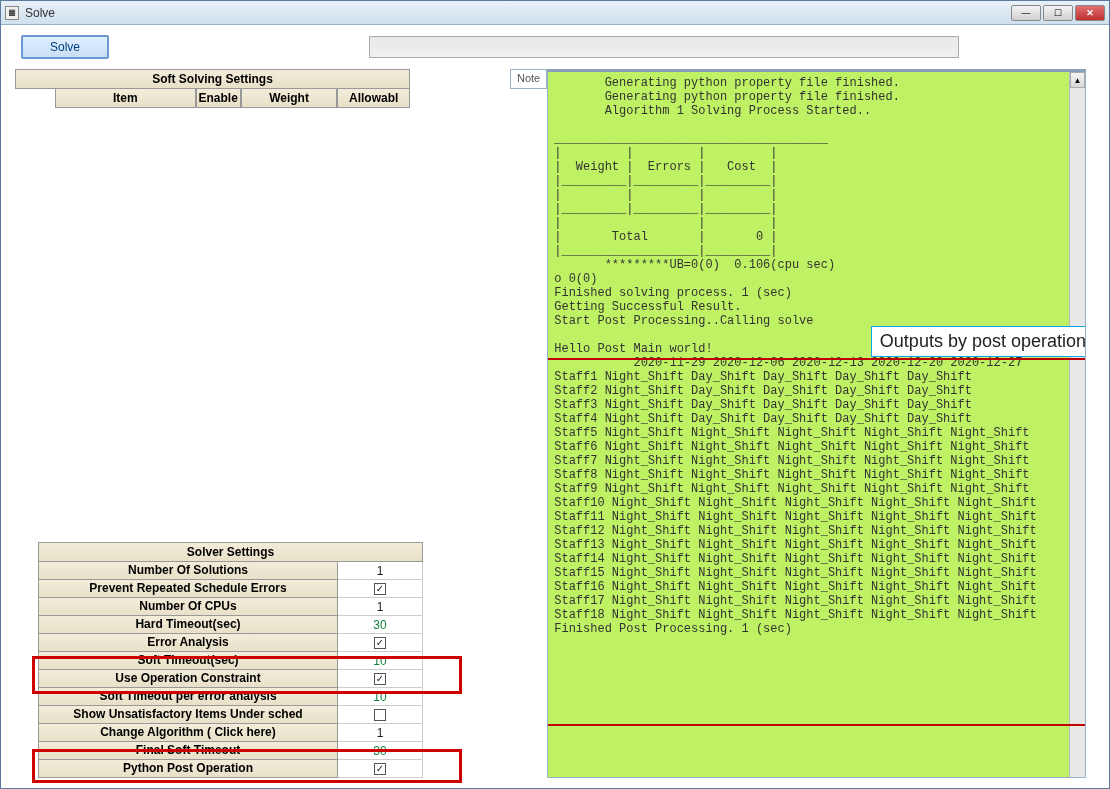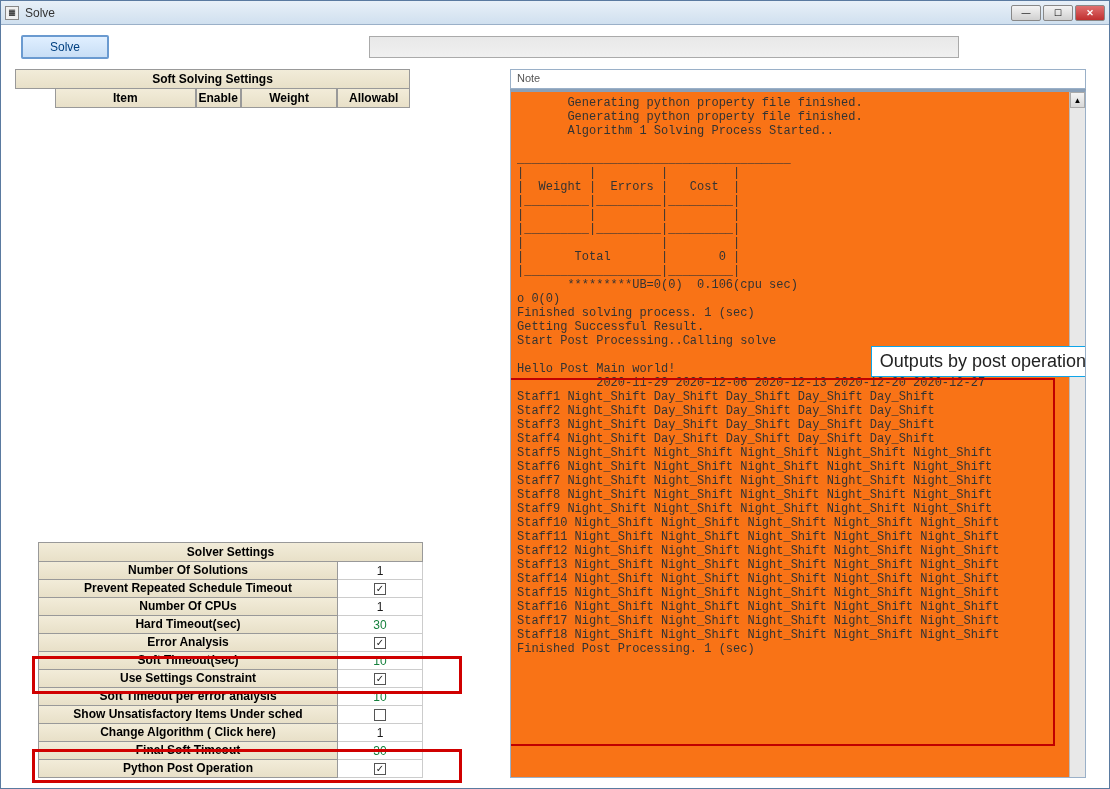--- a/index.html
+++ b/index.html
@@ -66,21 +66,21 @@
   cursor: pointer;
 }
 .progress {
   width: 590px; height: 22px;
   border: 1px solid #aaa;
   background: linear-gradient(#e8e8e8, #f0f0f0);
 }
 
 .main-area { display: flex; flex: 1; padding: 0 14px 10px 14px; gap: 100px; border-radius: 14px; }
 .left-col { width: 395px; display: flex; flex-direction: column; }
-.right-col { width: 576px; display: flex; flex-direction: column; }
+.right-col { width: 576px; display: flex; }
 
 .section-title {
   background: linear-gradient(#f2ecd9, #e8e0c8);
   border: 1px solid #999;
   text-align: center;
   font-weight: bold;
   font-size: 12px;
   padding: 2px 0;
 }
 .header-row { display: flex; padding-left: 40px; }
@@ -147,21 +147,21 @@
   padding: 2px 6px;
   font-size: 11px;
   color: #555;
   background: #fff;
 }
 .note-area {
   position: relative;
   flex: 1;
   border: 1px solid #9ab0c8;
   border-top: 3px solid #8aa0b8;
-  background: #f97316;
+  background: #bef264;
   overflow: hidden;
 }
 .note-text {
   font-family: "Courier New", monospace;
   font-size: 12px;
   line-height: 14px;
   white-space: pre;
   color: #333;
   padding: 4px 6px;
   height: 100%;
@@ -231,21 +231,21 @@
         </div>
 
         <div class="solver-table">
           <div class="section-title" style="width:385px">Solver Settings</div>
           <div id="solver-rows">
               <div class="solver-row">
                 <div class="solver-label">Number Of Solutions</div>
                 <div class="solver-val">1</div>
               </div>
               <div class="solver-row">
-                <div class="solver-label">Prevent Repeated Schedule Timeout</div>
+                <div class="solver-label">Prevent Repeated Schedule Errors</div>
                 <div class="solver-val">
                   <span class="chk">✓</span>
                 </div>
               </div>
               <div class="solver-row">
                 <div class="solver-label">Number Of CPUs</div>
                 <div class="solver-val">1</div>
               </div>
               <div class="solver-row">
                 <div class="solver-label">Hard Timeout(sec)</div>
@@ -255,21 +255,21 @@
                 <div class="solver-label">Error Analysis</div>
                 <div class="solver-val">
                   <span class="chk">✓</span>
                 </div>
               </div>
               <div class="solver-row">
                 <div class="solver-label">Soft Timeout(sec)</div>
                 <div class="solver-val blue">10</div>
               </div>
               <div class="solver-row">
-                <div class="solver-label">Use Settings Constraint</div>
+                <div class="solver-label">Use Operation Constraint</div>
                 <div class="solver-val">
                   <span class="chk">✓</span>
                 </div>
               </div>
               <div class="solver-row">
                 <div class="solver-label">Soft Timeout per error analysis</div>
                 <div class="solver-val blue">10</div>
               </div>
               <div class="solver-row">
                 <div class="solver-label">Show Unsatisfactory Items Under sched</div>

